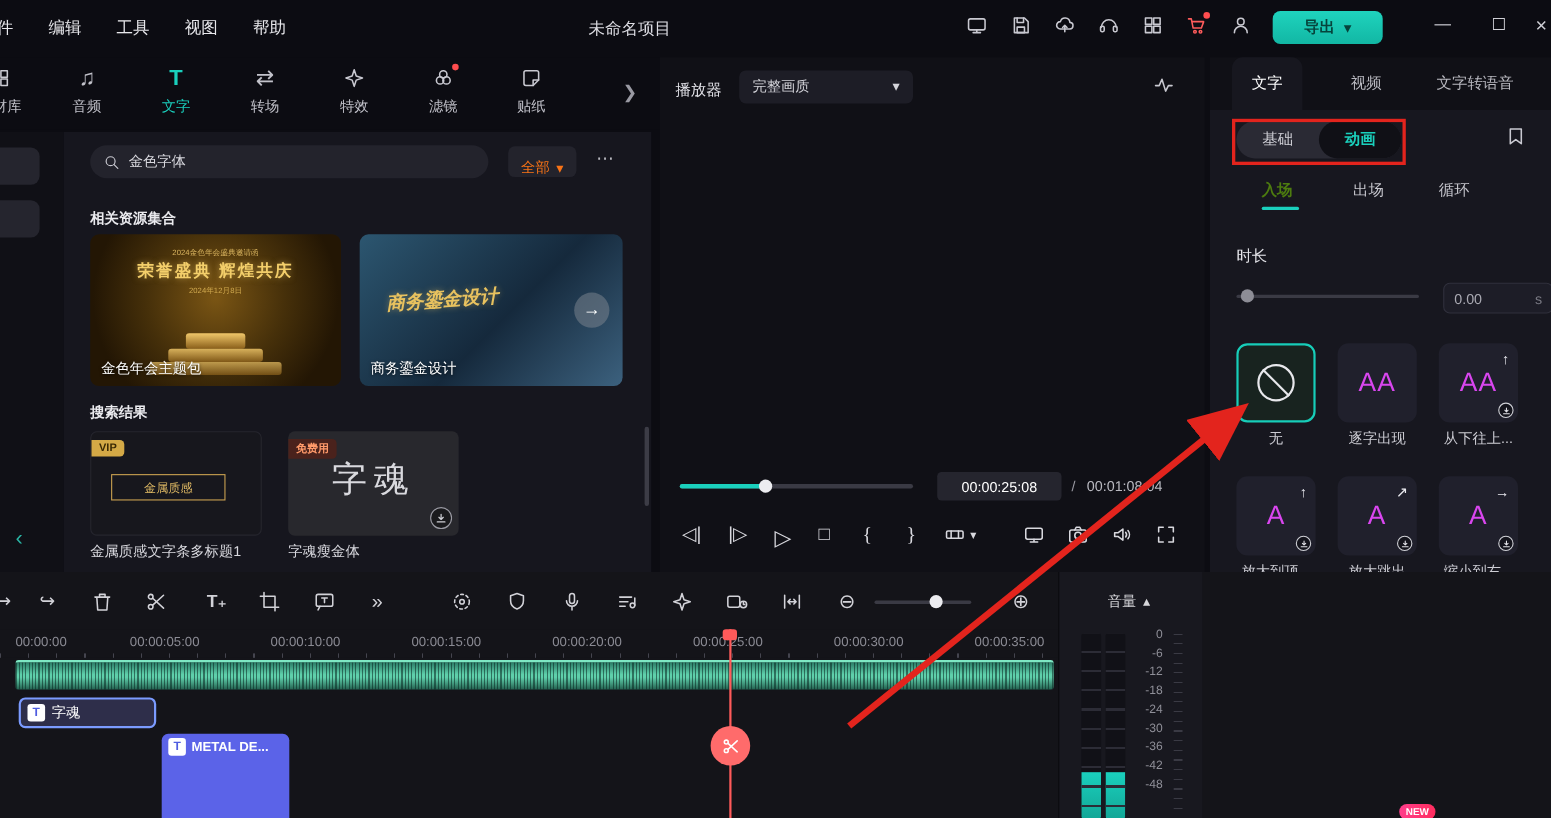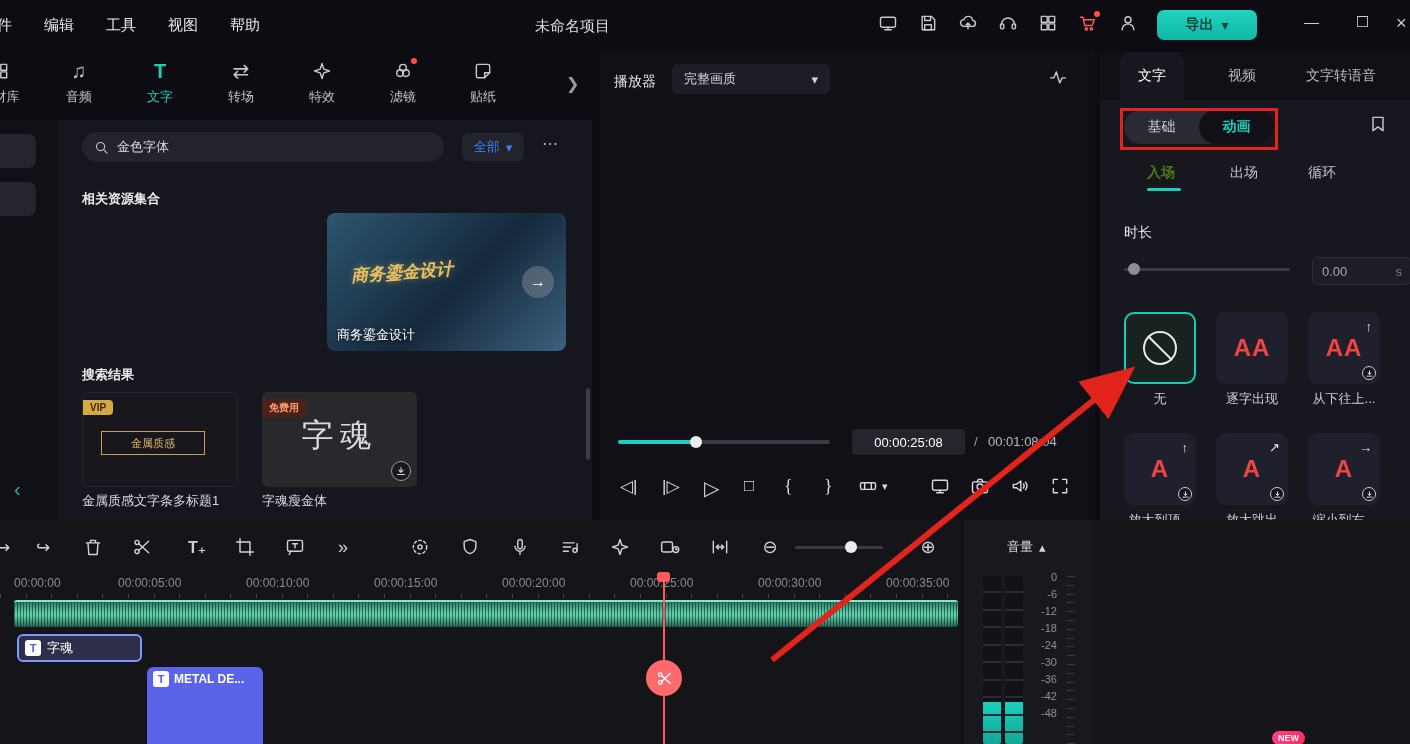--- a/index.html
+++ b/index.html
@@ -26,21 +26,21 @@
   .mtab .glyph { font-size:20px; line-height:22px; height:22px; }
   .mtab.active { color:#1ad0bd; }
   .dot { position:absolute; width:6px; height:6px; border-radius:50%; background:#ff4d4f; }
 
   
   #leftstrip { left:0; top:120px; width:58px; height:400px; background:#101016; }
   .strip-btn { position:absolute; left:-8px; width:44px; height:34px; background:#25252e; border-radius:8px; }
   #leftpanel { left:58px; top:120px; width:534px; height:400px; background:#16161e; overflow:hidden; }
   #searchbox { position:absolute; left:24px; top:12px; width:362px; height:30px; background:#23232c; border-radius:15px; display:flex; align-items:center; padding:0 12px; gap:8px; }
   #searchbox input { background:transparent; border:none; outline:none; color:#d8d8de; font-size:13px; width:100%; font-family:inherit; }
-  #filter-all { position:absolute; left:404px; top:13px; width:62px; height:28px; background:#23232c; border-radius:6px; display:flex; align-items:center; justify-content:center; gap:6px; font-size:13px; color:#3b82f6; cursor:pointer; }
+  #filter-all { position:absolute; left:404px; top:13px; width:62px; height:28px; background:#23232c; border-radius:6px; display:flex; align-items:flex-end; justify-content:center; gap:6px; font-size:13px; color:#f97316; cursor:pointer; }
   #more-dots { position:absolute; left:484px; top:14px; font-size:16px; color:#b9b9c0; letter-spacing:2px; cursor:pointer; }
   .sec-title { position:absolute; left:24px; font-size:13px; font-weight:bold; color:#eaeaee; }
   .res-card { position:absolute; border-radius:8px; overflow:hidden; cursor:pointer; }
   .res-card .cap { position:absolute; left:10px; bottom:7px; font-size:13px; color:#fff; text-shadow:0 1px 3px rgba(0,0,0,.8); }
   #card-gold { left:24px; top:93px; width:228px; height:138px; background:radial-gradient(circle at 50% 42%, #7a5514 0%, #46300a 45%, #231604 80%); }
   #card-gold .art-top { position:absolute; left:0; right:0; top:12px; text-align:center; font-size:7px; color:#d8b35e; }
   #card-gold .art-main { position:absolute; left:0; right:0; top:24px; text-align:center; font-size:15px; font-weight:bold; color:#f3ce6a; letter-spacing:2px; text-shadow:0 0 6px rgba(243,206,106,.5); }
   #card-gold .art-sub { position:absolute; left:0; right:0; top:46px; text-align:center; font-size:7px; color:#cfa84e; }
   .podium { position:absolute; left:50%; transform:translateX(-50%); background:linear-gradient(180deg,#f0c76a,#8a5f1a); border-radius:3px; }
   #card-blue { left:269px; top:93px; width:239px; height:138px; background:linear-gradient(135deg,#2c5670 0%,#15293c 55%,#3c617e 100%); }
@@ -95,21 +95,21 @@
   #atab-underline { position:absolute; left:47px; top:136px; width:34px; height:3px; border-radius:2px; background:#1ad0bd; }
   #dur-label { position:absolute; left:24px; top:172px; font-size:14px; color:#e5e5ea; }
   #dur-track { position:absolute; left:24px; top:216px; width:166px; height:3px; border-radius:2px; background:#3a3a44; cursor:pointer; }
   #dur-handle { position:absolute; left:4px; top:-5px; width:12px; height:12px; border-radius:50%; background:#8d8d96; }
   #dur-box { position:absolute; left:212px; top:205px; width:100px; height:28px; background:#1d1d27; border:1px solid #30303c; border-radius:6px; display:flex; align-items:center; justify-content:space-between; padding:0 9px; font-size:13px; }
   #dur-box .v { color:#a9a9b2; } #dur-box .u { color:#7a7a84; }
   #preset-grid { position:absolute; left:24px; top:260px; width:266px; display:grid; grid-template-columns:repeat(3,72px); column-gap:20px; row-gap:25px; }
   .pcell { width:72px; }
   .pcard { position:relative; width:72px; height:72px; border-radius:10px; background:#20202c; cursor:pointer; }
   .pcard.sel { border:2px solid #17cdb9; background:#18231f; }
-  .pletters { position:absolute; inset:0; display:flex; align-items:center; justify-content:center; font-size:24px; font-weight:bold; color:#ef4444; letter-spacing:1px; }
+  .pletters { position:absolute; inset:0; display:flex; align-items:center; justify-content:center; font-size:24px; font-weight:normal; color:#d946ef; letter-spacing:1px; }
   .parrow { position:absolute; right:8px; top:7px; font-size:13px; color:#e8e8ee; }
   .pdl { position:absolute; right:4px; bottom:4px; width:14px; height:14px; border:1px solid #cfd0d6; border-radius:50%; color:#e2e2e8; display:flex; align-items:center; justify-content:center; background:rgba(0,0,0,.35); }
   .pdl svg { width:9px; height:9px; }
   .plabel { margin-top:6px; text-align:center; font-size:13px; color:#cdcdd4; white-space:nowrap; overflow:hidden; }
   .noicon { position:absolute; left:50%; top:50%; width:34px; height:34px; margin:-17px 0 0 -17px; border:2px solid #e8e8ec; border-radius:50%; }
   .noicon::after { content:""; position:absolute; left:14px; top:-2px; width:2px; height:34px; background:#e8e8ec; transform:rotate(-45deg); }
   #new-badge { position:absolute; left:1272px; top:731px; background:linear-gradient(90deg,#ff3d8b,#ff2d5e); color:#fff; font-size:9px; font-weight:bold; padding:2px 6px; border-radius:7px; z-index:5; }
 
   
   #timeline { left:0; top:520px; width:1410px; height:224px; background:#141419; }
@@ -391,20 +391,29 @@
       <input value="金色字体" style="">
     </div>
     <div id="filter-all">
       <span>全部</span>
       <span>▾</span>
     </div>
     <div id="more-dots">⋯</div>
 
     <div class="sec-title" style="top:70px">相关资源集合</div>
 
+    <div id="card-gold" class="res-card">
+      <div class="art-top">2024金色年会盛典邀请函</div>
+      <div class="art-main">荣誉盛典 辉煌共庆</div>
+      <div class="art-sub">2024年12月8日</div>
+      <div class="podium" style="bottom:34px;width:54px;height:14px"></div>
+      <div class="podium" style="bottom:22px;width:86px;height:12px;opacity:.85"></div>
+      <div class="podium" style="bottom:10px;width:120px;height:12px;opacity:.7"></div>
+      <div class="cap">金色年会主题包</div>
+    </div>
 
     <div id="card-blue" class="res-card">
       <div class="art-main">商务鎏金设计</div>
       <div class="next">→</div>
       <div class="cap">商务鎏金设计</div>
     </div>
 
     <div class="sec-title" style="top:246px">搜索结果</div>
 
     <div id="thumb1" class="thumb">

